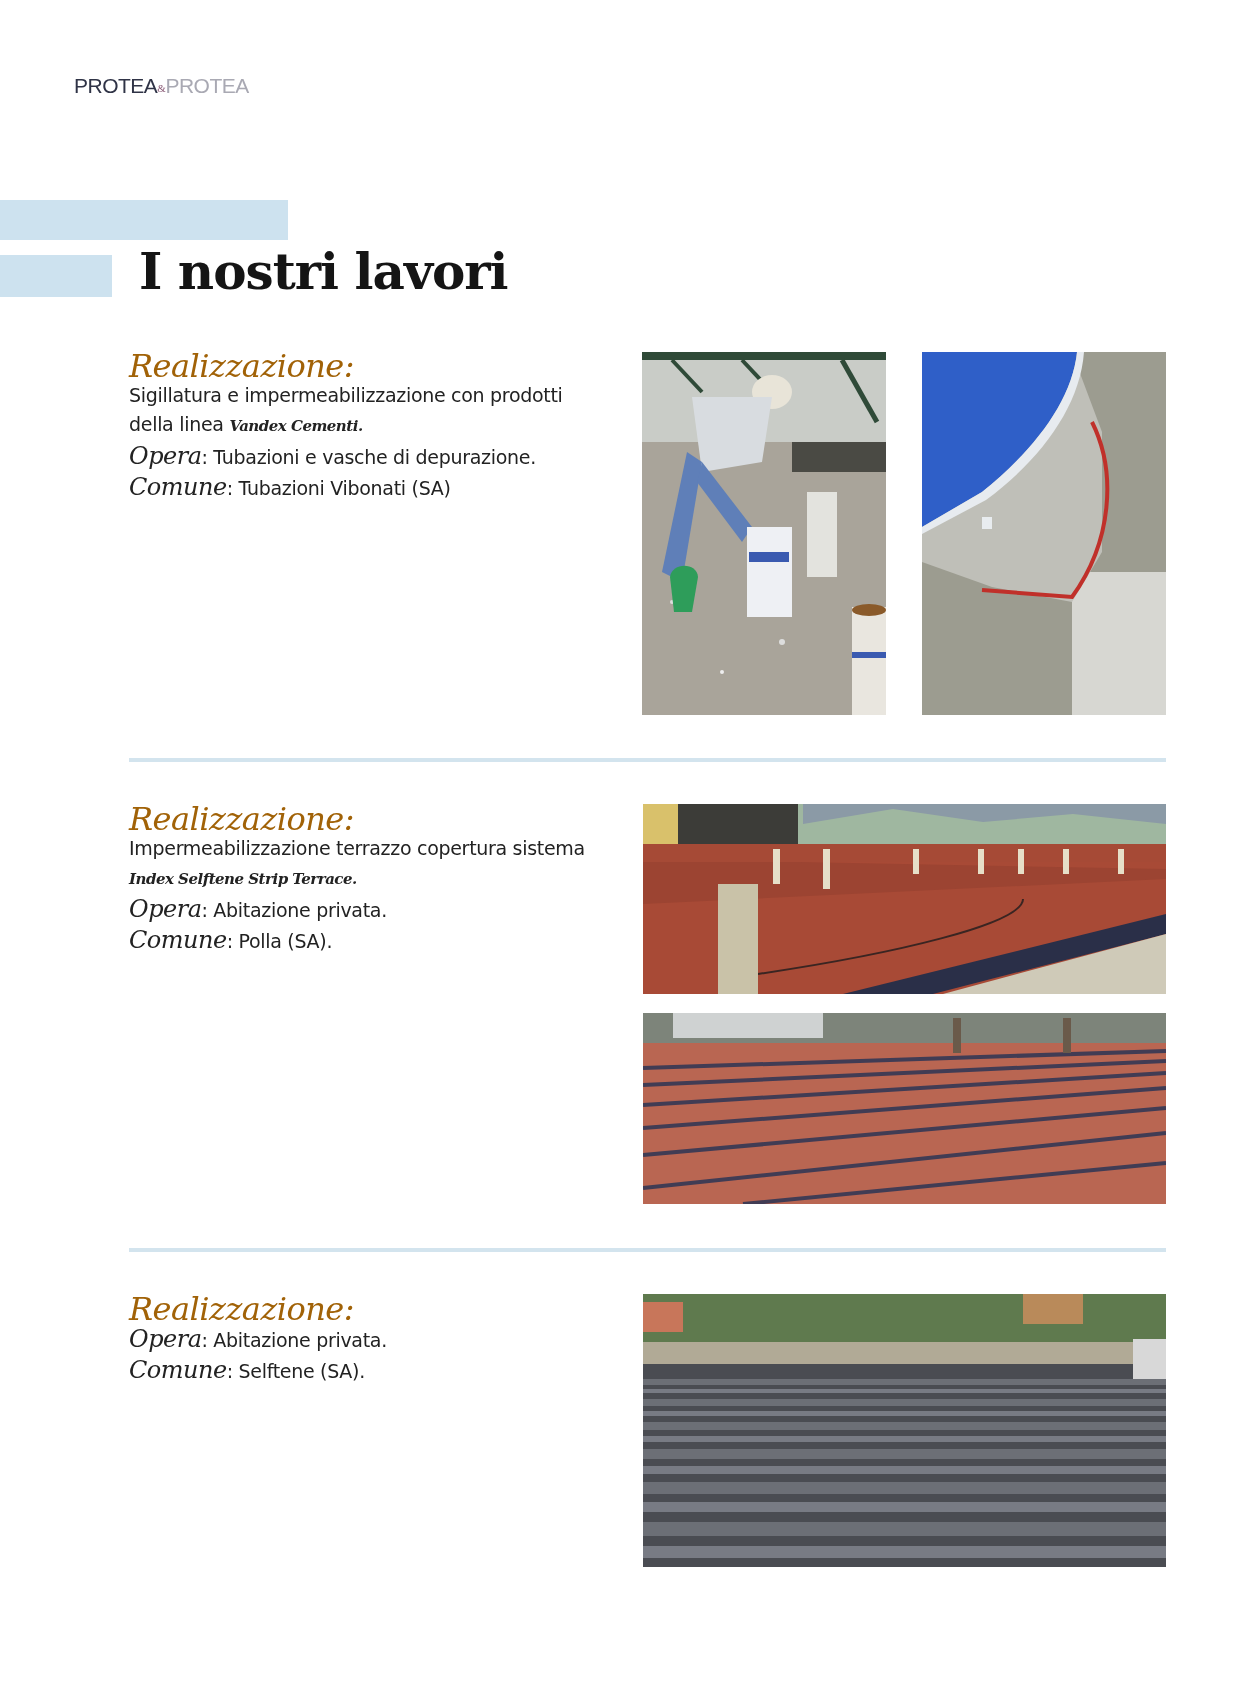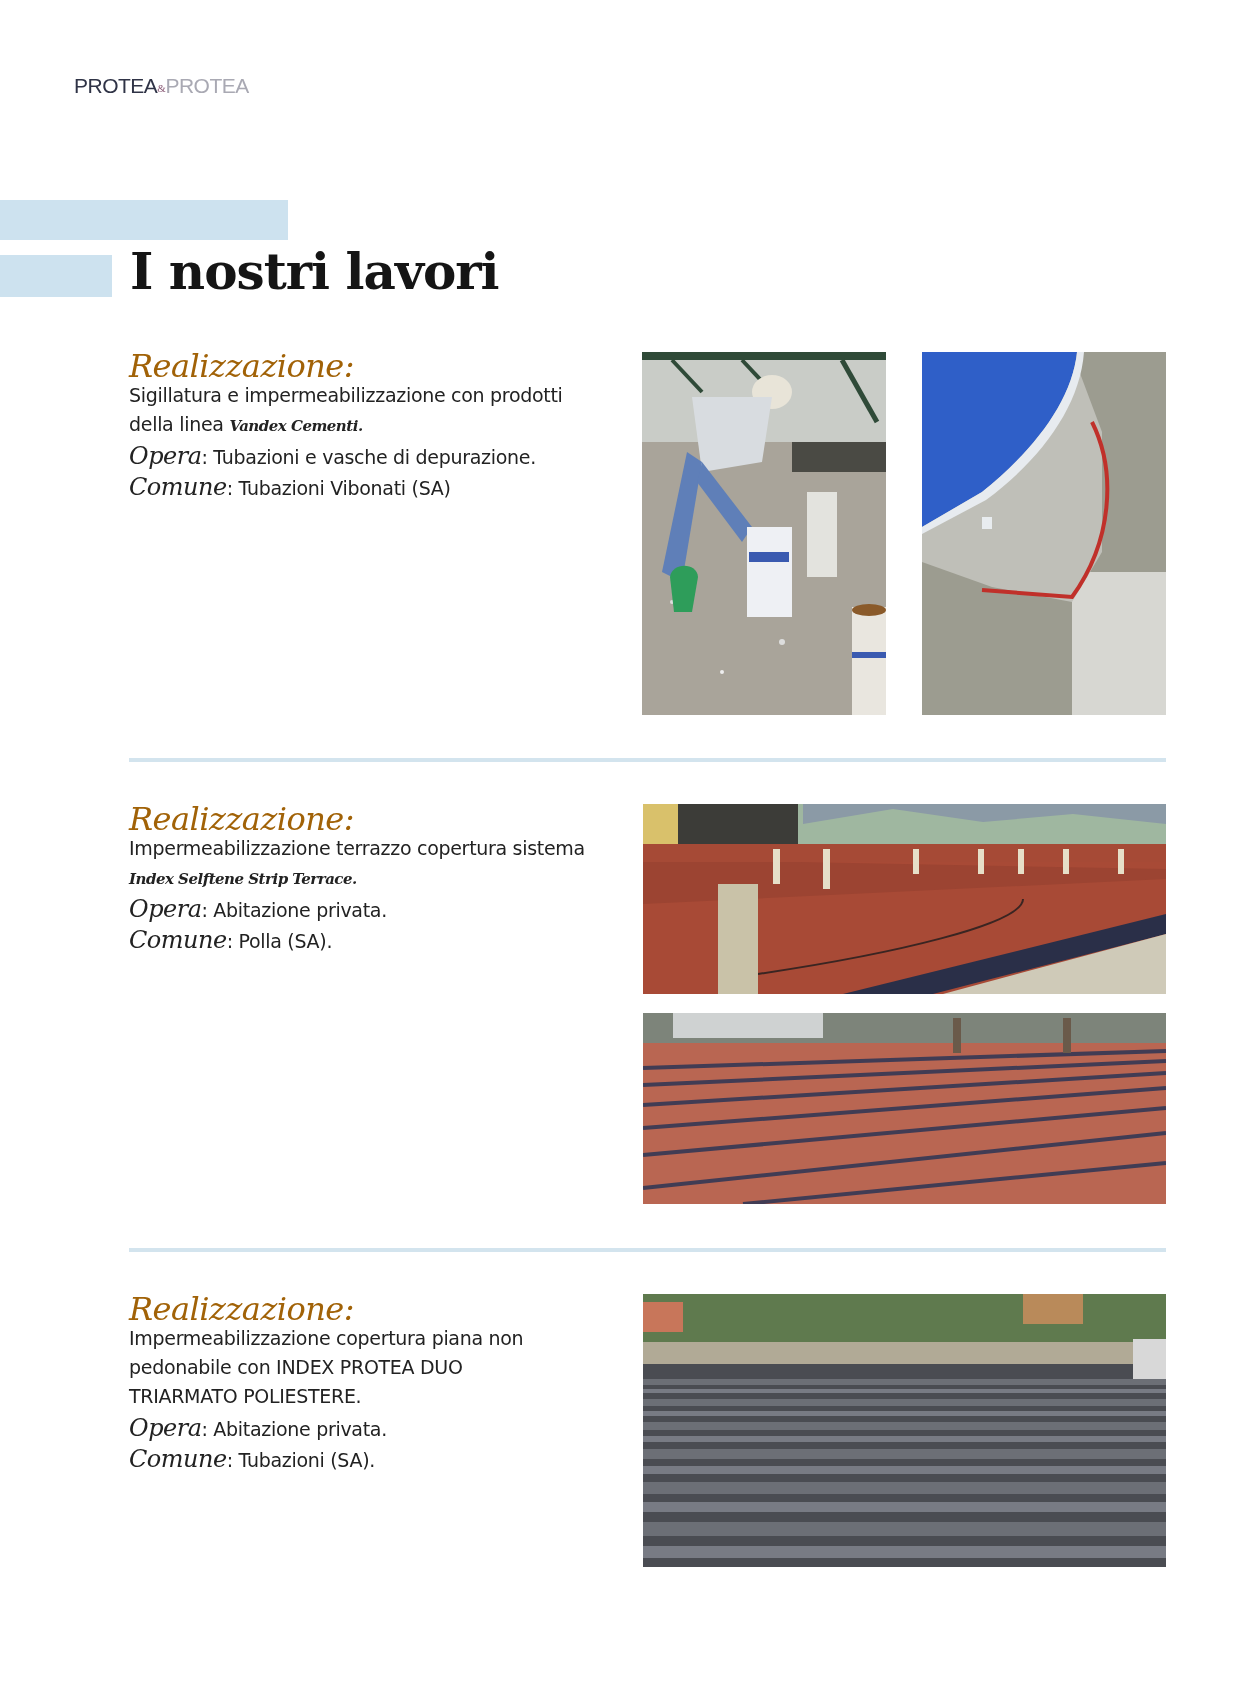--- a/index.html
+++ b/index.html
@@ -6,21 +6,21 @@
   body { width: 1241px; height: 1696px; position: relative; overflow: hidden; font-family: "DejaVu Sans", sans-serif; color: #1a1a1a; }
 
   .brand { position: absolute; left: 74px; top: 74px; font-family: "Liberation Sans", sans-serif; font-size: 21px; letter-spacing: -0.5px; white-space: nowrap; }
   .brand .b1 { color: #2f3346; }
   .brand .amp { color: #8a5a76; font-family: "Liberation Serif", serif; font-size: 11px; vertical-align: 1px; }
   .brand .b2 { color: #a9a9b3; }
 
   .bar-top { position: absolute; left: 0; top: 200px; width: 288px; height: 40px; }
   .bar-bottom { position: absolute; left: 0; top: 255px; width: 112px; height: 42px; }
 
-  .page-title { position: absolute; left: 130px; top: 244px; font-family: "DejaVu Serif", serif; font-weight: bold; font-size: 50px; color: #151515; letter-spacing: -1px; margin: 0; line-height: 1.1; }
+  .page-title { position: absolute; left: 139px; top: 244px; font-family: "DejaVu Serif", serif; font-weight: bold; font-size: 50px; color: #151515; letter-spacing: -1px; margin: 0; line-height: 1.1; }
 
   .entry { position: absolute; left: 129px; width: 480px; }
   .entry .label-real { font-family: "DejaVu Serif", serif; font-style: italic; font-size: 32px; color: #a16207; display: block; line-height: 30px; letter-spacing: -0.5px; }
   .entry .desc { font-family: "DejaVu Sans", sans-serif; font-size: 19px; line-height: 29px; color: #222; letter-spacing: -0.3px; }
   .entry .desc b { font-family: "DejaVu Serif", serif; font-style: italic; font-weight: bold; font-size: 15px; letter-spacing: -0.5px; }
   .entry .row { margin-top: 0; font-size: 19px; line-height: 30px; color: #222; letter-spacing: -0.3px; }
   .entry .row .k { font-family: "DejaVu Serif", serif; font-style: italic; font-size: 24px; letter-spacing: -0.5px; }
 
   .divider { position: absolute; left: 129px; width: 1037px; height: 4px; }
 
@@ -134,23 +134,22 @@
     </g>
     <rect x="310" y="5" width="8" height="35" fill="#6a5a4a"></rect>
     <rect x="420" y="5" width="8" height="35" fill="#6a5a4a"></rect>
   </svg>
 </div>
 
 <div class="divider" style="top:1248px; background:#d3e4ee;"></div>
 
 <div class="entry" style="top:1294px;">
   <span class="label-real">Realizzazione:</span>
-  <div class="desc" style="width:420px;"><span>Impermeabilizzazione copertura piana non pedonabile con INDEX PROTEA DUO TRIARMATO POLIESTERE.</span><b></b></div>
   <div class="row"><span class="k">Opera</span><span>: Abitazione privata.</span></div>
-  <div class="row"><span class="k">Comune</span><span>: Tubazioni (SA).</span></div>
+  <div class="row"><span class="k">Comune</span><span>: Selftene (SA).</span></div>
 </div>
 
 <div class="photo" style="left:643px; top:1294px; width:523px; height:273px;">
   <svg viewBox="0 0 523 273" preserveAspectRatio="none">
     <rect width="523" height="273" fill="#4a4c52"></rect>
     <rect width="523" height="50" fill="#5f7a4e"></rect>
     <rect x="0" y="8" width="40" height="30" fill="#c8765a"></rect>
     <rect x="380" y="0" width="60" height="30" fill="#b98a5a"></rect>
     <rect x="0" y="48" width="523" height="22" fill="#b1aa96"></rect>
     <rect x="490" y="45" width="33" height="40" fill="#d8d8d8"></rect>

